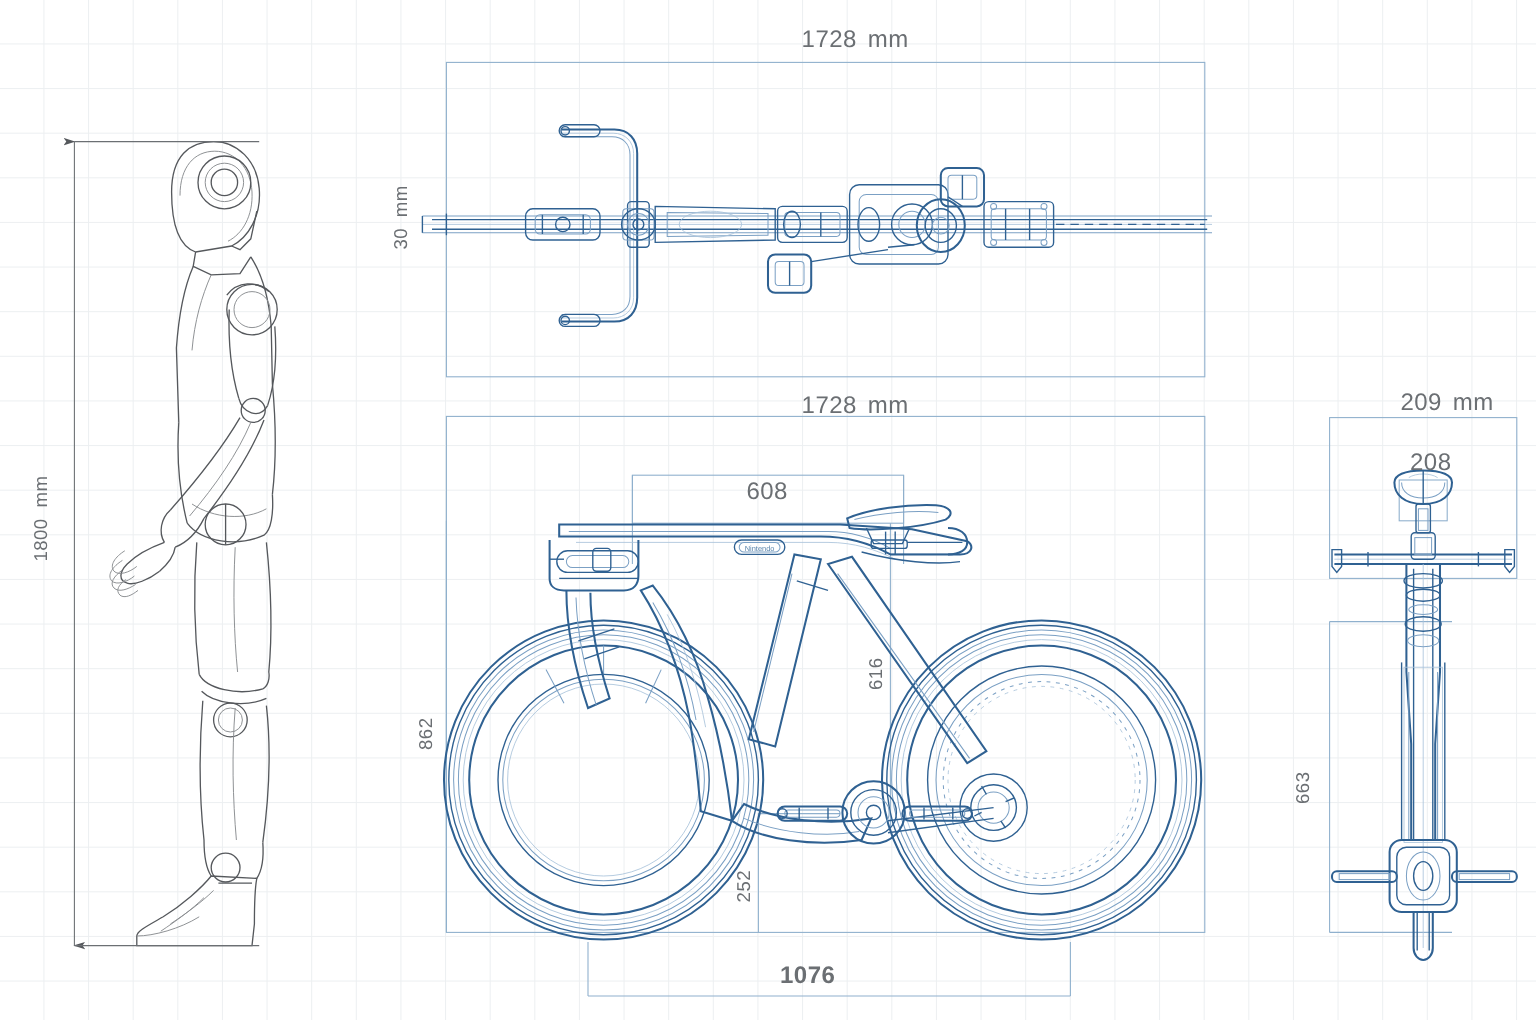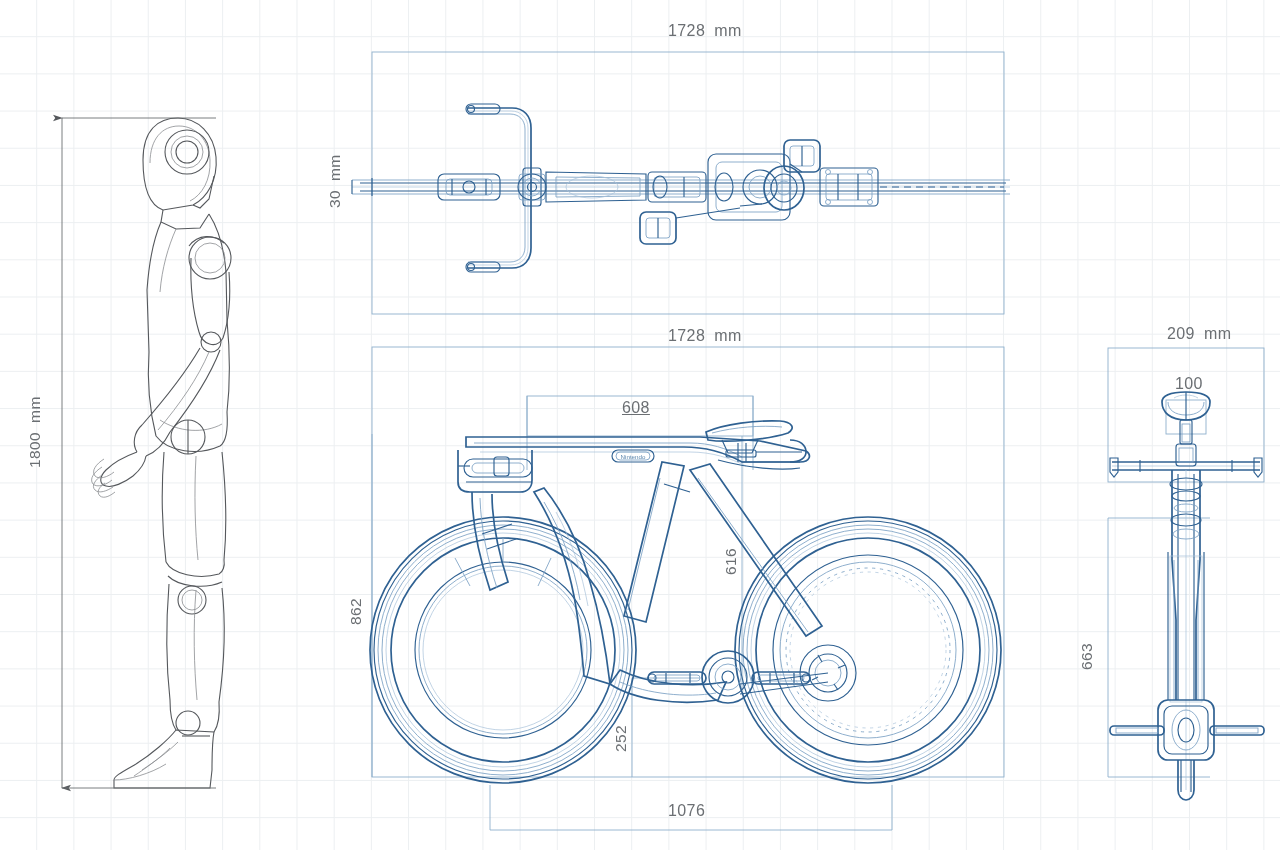--- a/index.html
+++ b/index.html
@@ -20,21 +20,21 @@
   svg { position:absolute; left:0; top:0; width:1280px; height:850px; overflow:visible; }
   .dim-text {
     position:absolute;
     color:#6b6f73;
     font-family:"Liberation Sans", sans-serif;
     font-size:15.5px;
     letter-spacing:0.4px;
     white-space:nowrap;
     user-select:none;
   }
-  .dim-text.big { font-size:16px; }
+  .dim-text.big { font-size:20px; }
   .rot90 { transform:rotate(-90deg); transform-origin:left top; }
   .unit { margin-left:9px; }
 </style>
 </head>
 <body>
 
 <div id="sheet">
 
   <svg viewBox="0 0 1280 850">
     <defs>
@@ -436,41 +436,41 @@
   </div>
 
   <div class="dim-text big" style="left:668px; top:327px;">
     <span>1728</span><span class="unit">mm</span>
   </div>
 
   <div class="dim-text rot90" style="left:347px; top:625px;">
     <span>862</span>
   </div>
 
-  <div class="dim-text big" style="left:622px; top:399px;text-decoration:underline;">
+  <div class="dim-text big" style="left:622px; top:399px;">
     <span>608</span>
   </div>
 
   <div class="dim-text rot90" style="left:722px; top:575px;">
     <span>616</span>
   </div>
 
   <div class="dim-text rot90" style="left:612px; top:752px;">
     <span>252</span>
   </div>
 
-  <div class="dim-text big" style="left:668px; top:802px;">
+  <div class="dim-text big" style="left:650px; top:802px;font-weight:bold;">
     <span>1076</span>
   </div>
 
   <div class="dim-text big" style="left:1167px; top:325px;">
     <span>209</span><span class="unit">mm</span>
   </div>
 
   <div class="dim-text big" style="left:1175px; top:375px;">
-    <span>100</span>
+    <span>208</span>
   </div>
 
   <div class="dim-text rot90" style="left:1078px; top:670px;">
     <span>663</span>
   </div>
 
 </div>
 
 </body></html>

